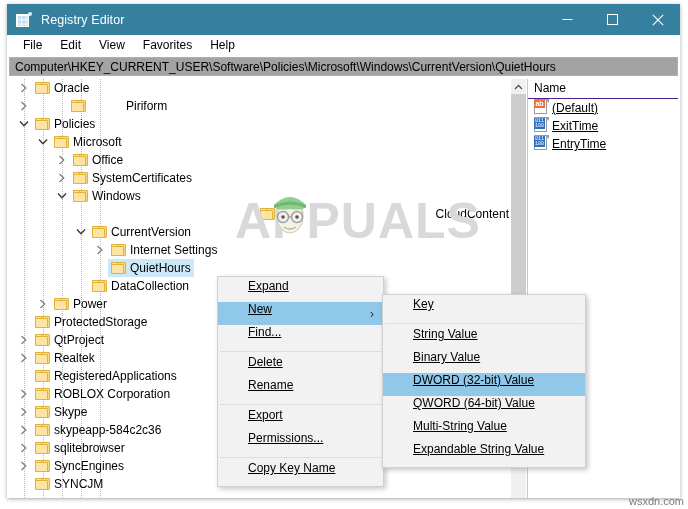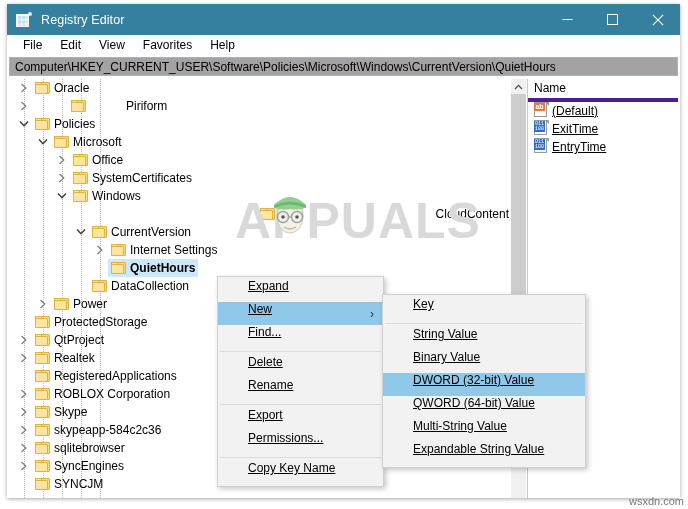--- a/index.html
+++ b/index.html
@@ -255,21 +255,21 @@
     left: 0;
     top: 15px;
     width: 15px;
     height: 360px;
     background: #cdcdcd;
   }
 
   
   .values-header {
     height: 19px;
-    border-bottom: 4px solid #4c1d95;
+    border-bottom: 1px solid #4c1d95;
     background: #ffffff;
     display: flex;
     align-items: center;
   }
   .values-header .col {
     font-size: 12px;
     color: #000;
     padding-left: 6px;
     line-height: 19px;
   }
@@ -617,21 +617,21 @@
               </div>
               <div class="folder-wrap">
                 <div class="folder">
                   <div class="back"></div>
                   <div class="tab"></div>
                   <div class="front"></div>
                 </div>
               </div>
               <div class="node-label">Internet Settings</div>
             </div>
-            <div class="node selected" style="padding-left: 85px; font-weight: bold;">
+            <div class="node selected" style="padding-left: 85px;">
               <div class="chev"></div>
               <div class="folder-wrap">
                 <div class="folder">
                   <div class="back"></div>
                   <div class="tab"></div>
                   <div class="front"></div>
                 </div>
               </div>
               <div class="node-label">QuietHours</div>
             </div>

